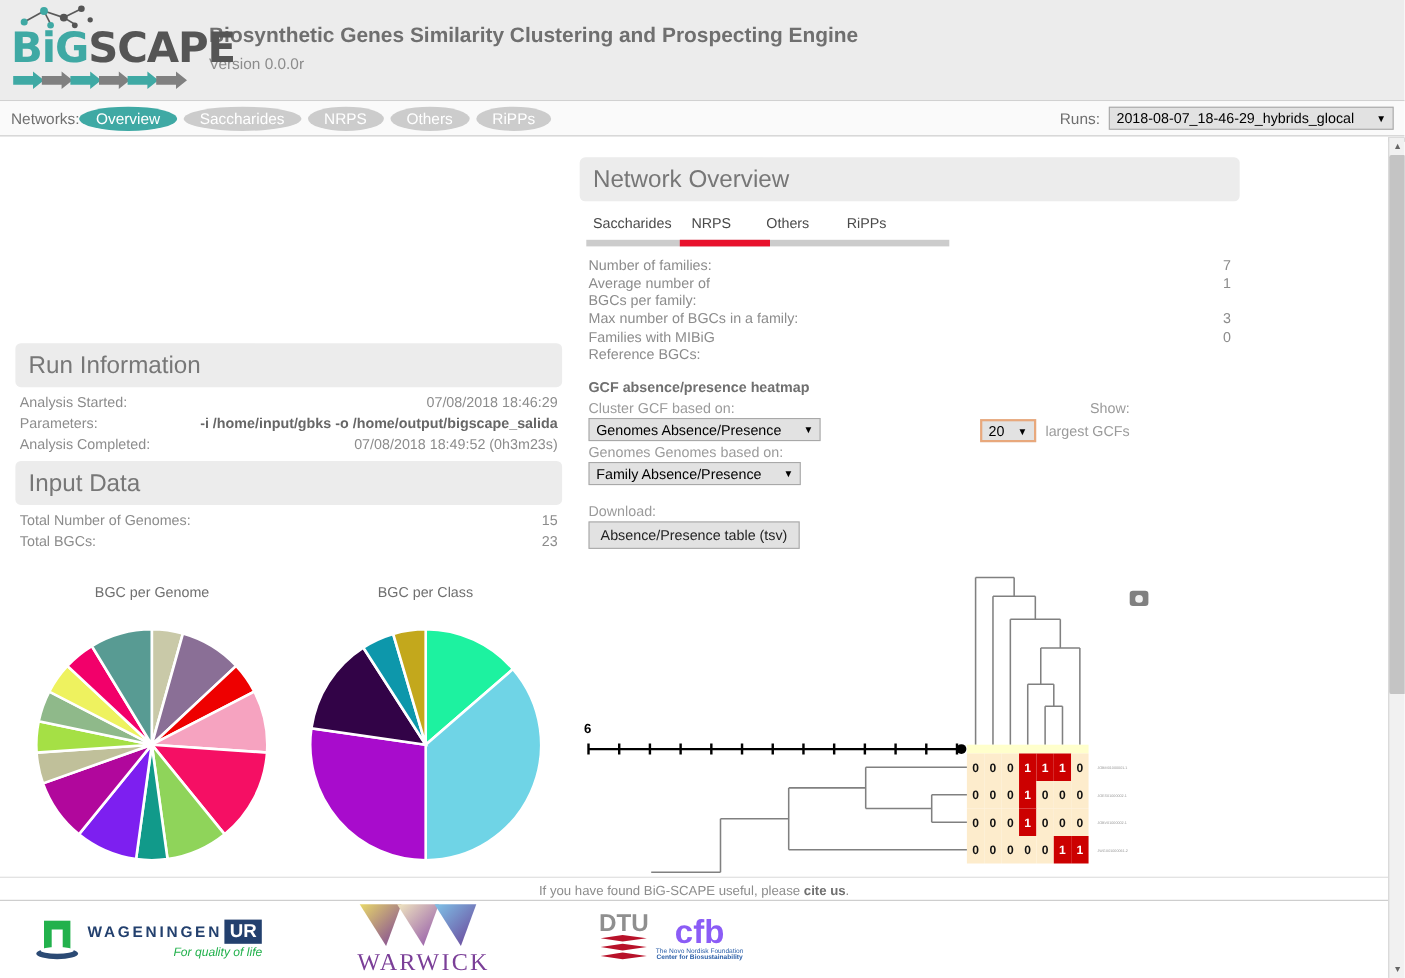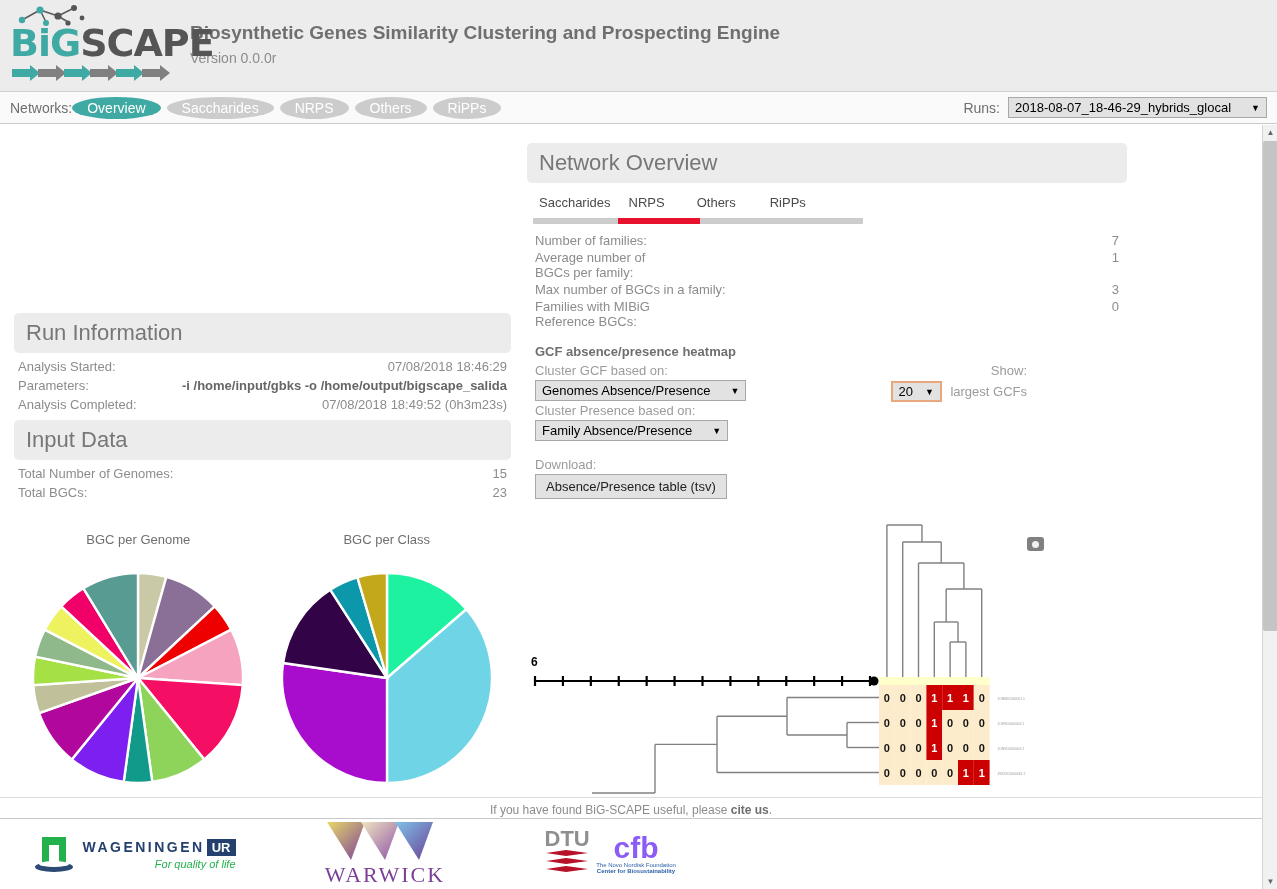--- a/index.html
+++ b/index.html
@@ -325,21 +325,21 @@
     </div>
 
     <div class="sec-title">GCF absence/presence heatmap</div>
 
     <div style="position:relative">
       <div class="ctl-label">Cluster GCF based on:</div>
       <span class="select-box ctl-sel">
         <span>Genomes Absence/Presence</span>
         <span class="caret">▼</span>
       </span>
-      <div class="ctl-label">Cluster Presence based on:</div>
+      <div class="ctl-label">Genomes Genomes based on:</div>
       <span class="select-box ctl-sel">
         <span>Family Absence/Presence</span>
         <span class="caret">▼</span>
       </span>
 
       <div id="show-block">
         <div style="font-size:13px;color:#9b9b9b;margin-bottom:3px">Show:</div>
         <span class="num-sel">
           <span>20</span>
           <span class="caret" style="font-size:9px">▼</span>
@@ -477,21 +477,21 @@
   <div class="logo-slot" style="width:270px">
     <svg width="40" height="46" viewBox="0 0 40 46">
       <rect x="8" y="6" width="24" height="26" fill="#22b14c"></rect>
       <rect x="15" y="14" width="10" height="18" fill="#ffffff"></rect>
       <ellipse cx="20" cy="36" rx="19" ry="5" fill="#2b4a74"></ellipse>
       <ellipse cx="20" cy="33" rx="15" ry="3" fill="#ffffff"></ellipse>
     </svg>
     <div style="margin-left:8px">
       <div style="display:flex;align-items:center">
         <span style="font-size:14px;font-weight:bold;letter-spacing:2.5px;color:#23406e;font-family:'Liberation Sans',sans-serif">WAGENINGEN</span>
-        <span style="background:#23406e;color:#fff;font-size:13px;font-weight:bold;padding:1px 5px;margin-left:2px">UR</span>
+        <span style="background:#23406e;color:#fff;font-size:17px;font-weight:bold;padding:1px 5px;margin-left:2px">UR</span>
       </div>
       <div style="font-size:11px;font-style:italic;color:#22b14c;text-align:right;margin-top:2px">For quality of life</div>
     </div>
   </div>
 
   <div class="logo-slot" style="width:230px;flex-direction:column">
     <svg width="128" height="42" viewBox="0 0 128 42">
       <defs>
         <linearGradient id="wg1" x1="0" y1="0" x2="1" y2="1">
           <stop offset="0%" stop-color="#e8d96a"></stop>

